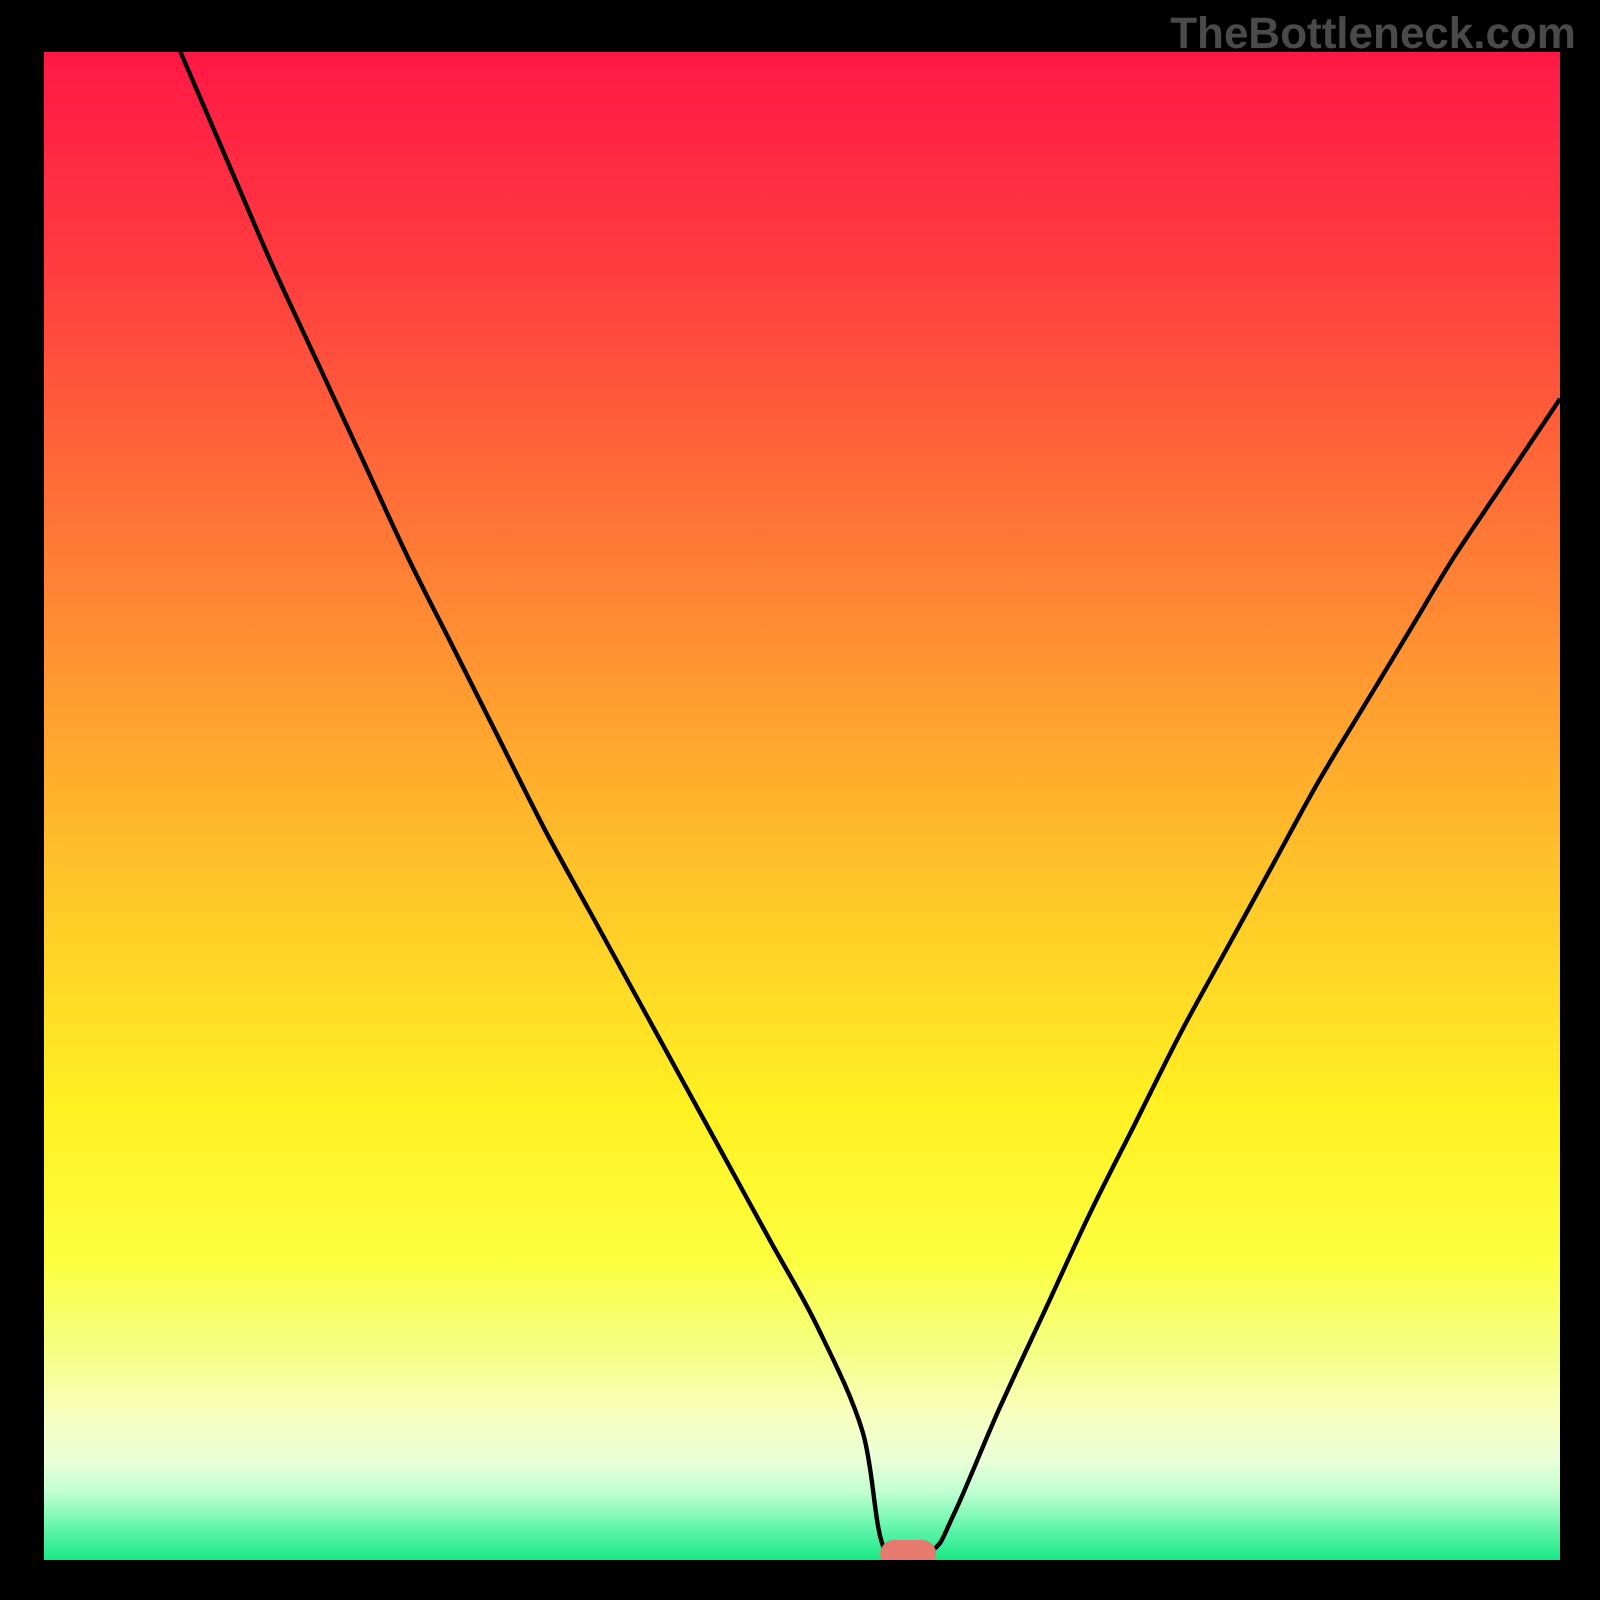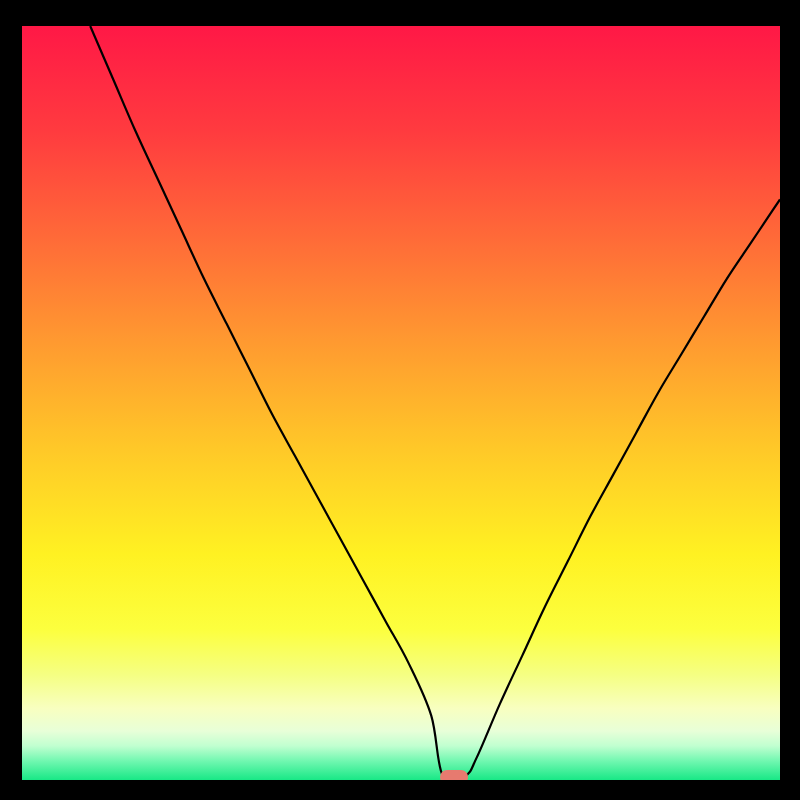--- a/index.html
+++ b/index.html
@@ -38,20 +38,21 @@
   .plot-area svg {
     display: block;
     width: 758px;
     height: 754px;
   }
 </style>
 </head>
 <body>
 
 <div class="frame">
+  <div class="watermark">TheBottleneck.com</div>
   <div class="plot-area">
     <svg id="chart-svg" viewBox="0 0 758 754" preserveAspectRatio="none">
       <defs>
         <linearGradient id="bg-grad" x1="0" y1="0" x2="0" y2="1">
             <stop offset="0%" stop-color="#ff1846"></stop>
             <stop offset="14.000000000000002%" stop-color="#ff3b3f"></stop>
             <stop offset="28.000000000000004%" stop-color="#ff6a38"></stop>
             <stop offset="42%" stop-color="#ff9a30"></stop>
             <stop offset="56.00000000000001%" stop-color="#ffc828"></stop>
             <stop offset="70%" stop-color="#fff122"></stop>

